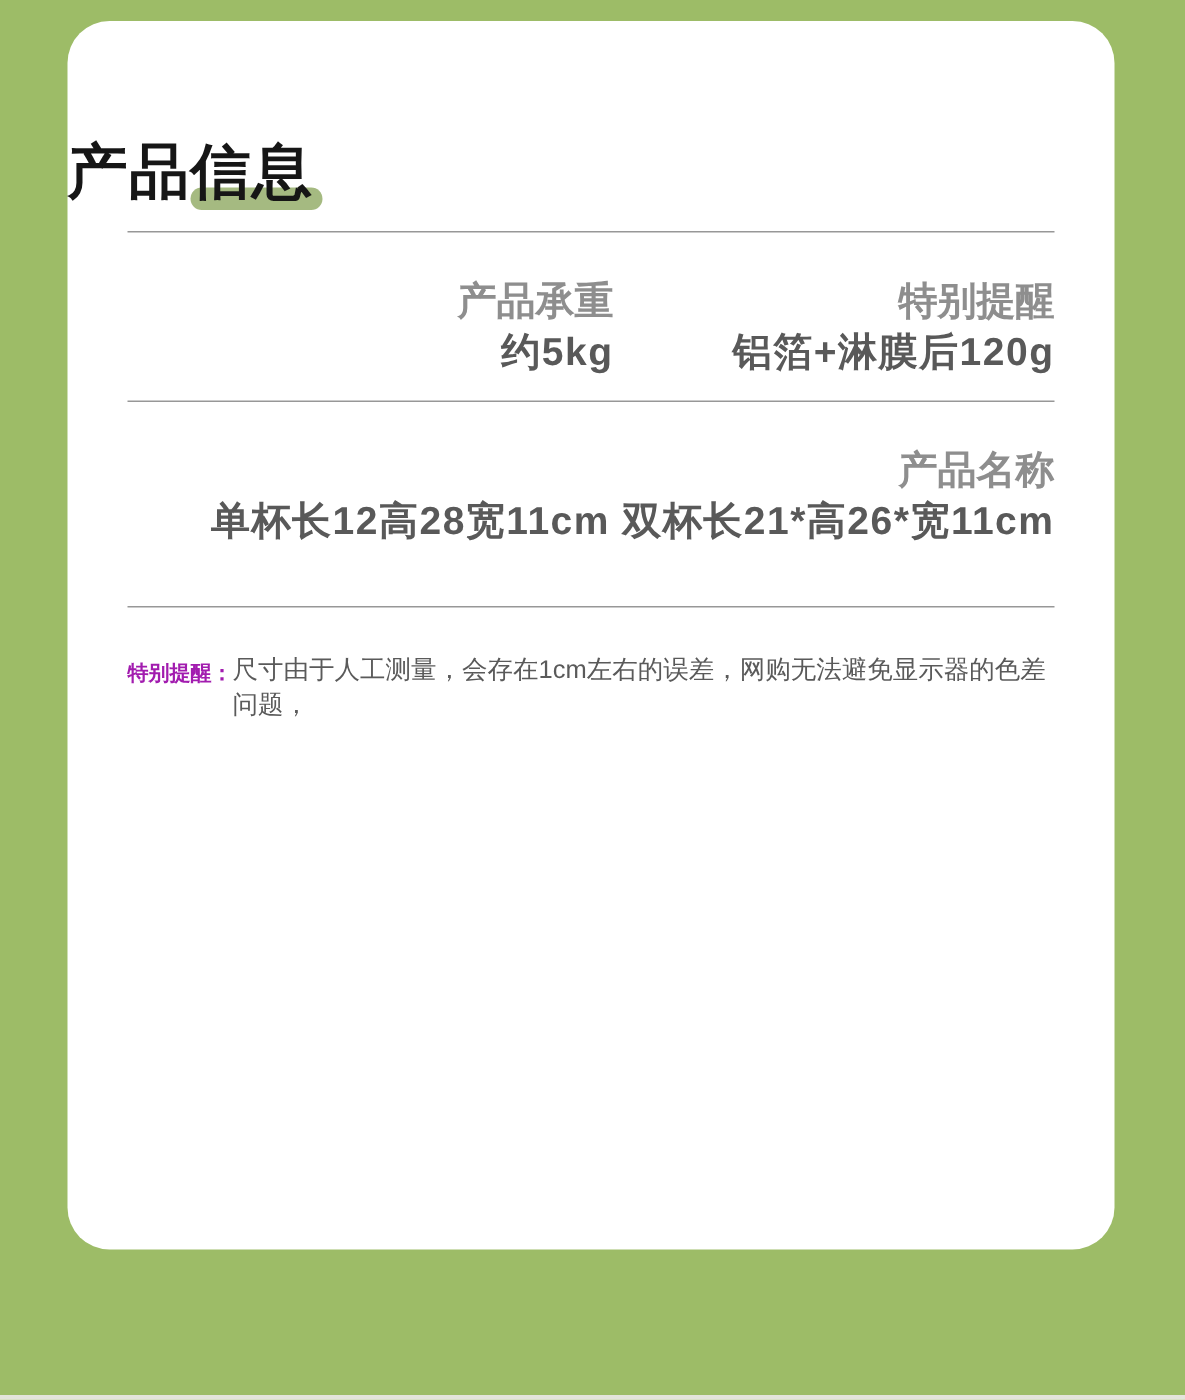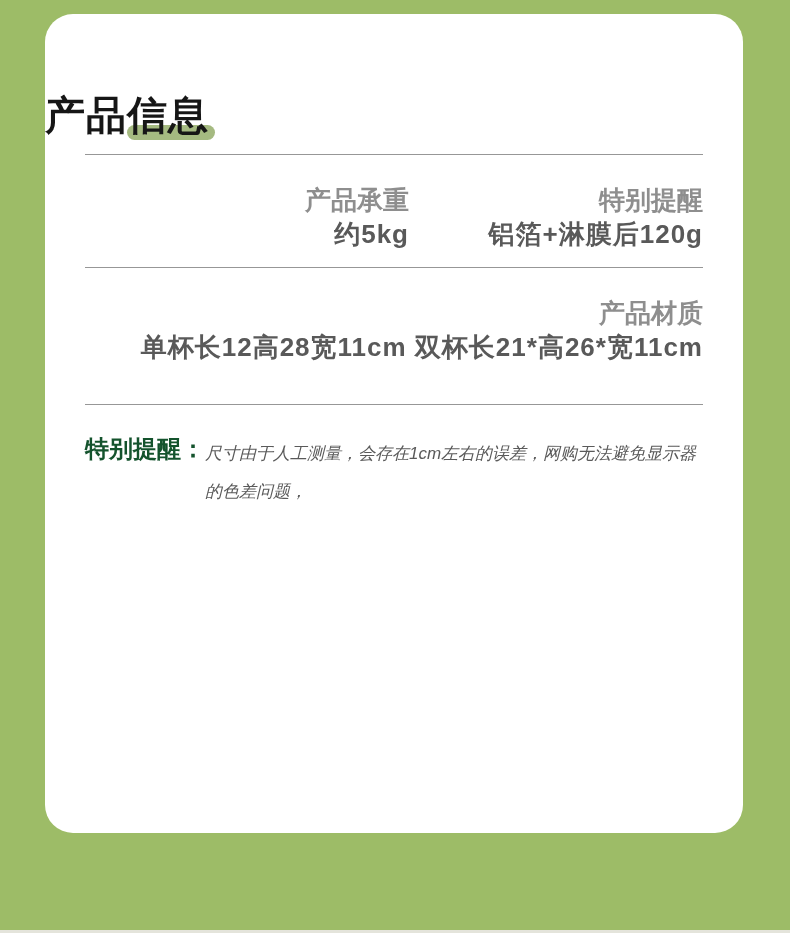--- a/index.html
+++ b/index.html
@@ -79,30 +79,29 @@
     margin-top: 16px;
   }
   .divider.after-size { margin-top: 40px; }
   .reminder {
     display: flex;
     align-items: flex-start;
     margin-top: 30px;
   }
   .reminder-label {
     flex: 0 0 auto;
-    font-size: 24px;
+    font-size: 14px;
     line-height: 27px;
     font-weight: bold;
-    color: #14532d;
+    color: #a21caf;
   }
   .reminder-text {
     font-size: 17px;
-    line-height: 38px;
+    line-height: 23px;
     color: #5a5a5a;
-    font-style: italic;
   }
   .bottom-strip {
     position: absolute;
     left: 0;
     bottom: 0;
     width: 100%;
     height: 3px;
     background: #e4e4db;
   }
 </style>
@@ -131,21 +130,21 @@
       <div class="field">
         <div class="label">特别提醒</div>
         <div class="value">铝箔+淋膜后120g</div>
       </div>
     </div>
 
     <div class="divider"></div>
 
     <div class="row after-divider">
       <div class="field wide">
-        <div class="label">产品材质</div>
+        <div class="label">产品名称</div>
         <div class="value">单杯长12高28宽11cm  双杯长21*高26*宽11cm</div>
       </div>
     </div>
 
     <div class="divider after-size"></div>
 
     <div class="reminder">
       <span class="reminder-label">特别提醒：</span>
       <div class="reminder-text">
         <div>尺寸由于人工测量，会存在1cm左右的误差，网购无法避免显示器的色差问题，</div>

